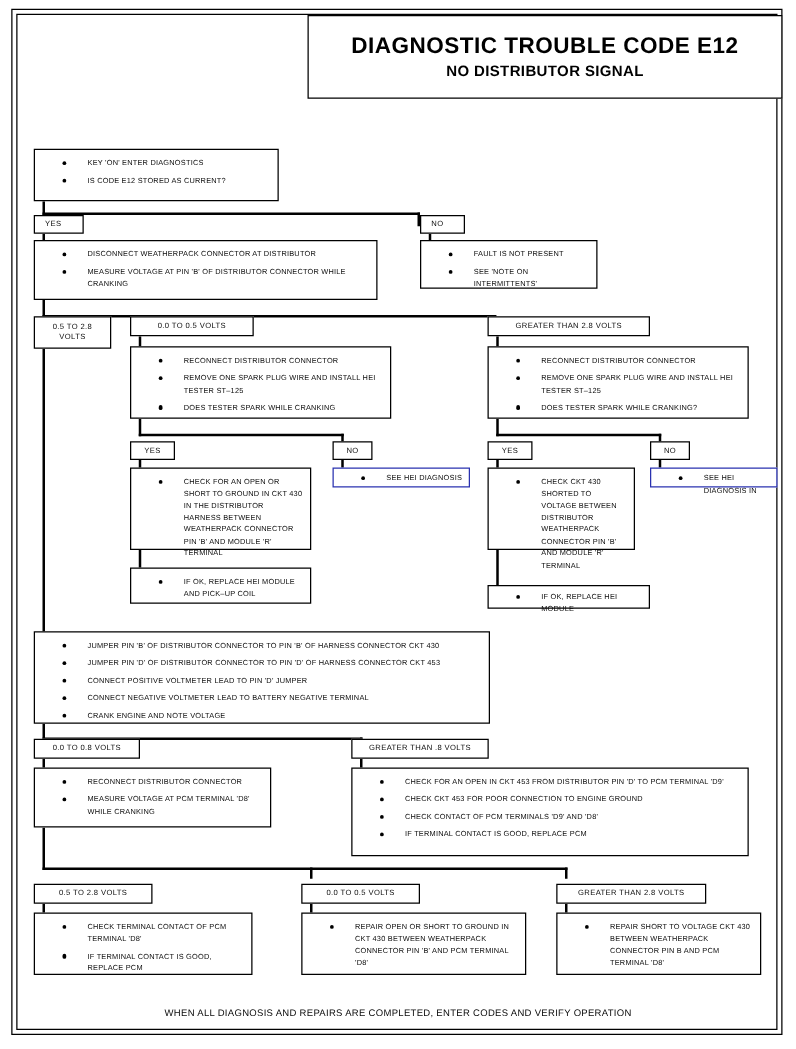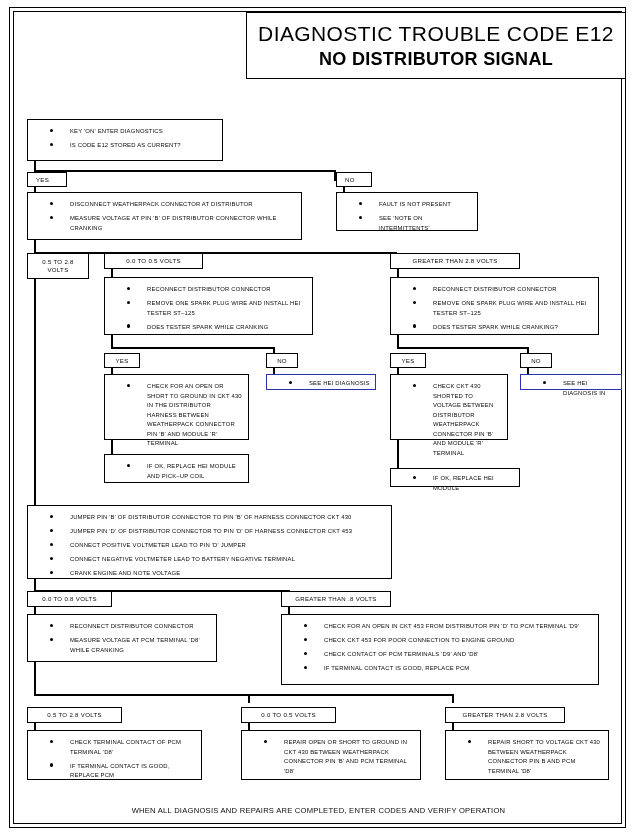--- a/index.html
+++ b/index.html
@@ -11,22 +11,22 @@
   #page{position:absolute;left:0;top:0;width:637px;height:839px;background:#ffffff;}
 
   
   .frame{position:absolute;left:9px;top:7px;width:617px;height:821px;border:1.5px solid #000;box-sizing:border-box;}
   .frame-inner{position:absolute;left:13px;top:11px;width:609px;height:813px;border:1px solid #000;box-sizing:border-box;}
 
   
   .titlebox{position:absolute;left:246px;top:12px;width:380px;height:67px;
     border:1.5px solid #000;background:#fff;box-sizing:border-box;
     display:flex;flex-direction:column;align-items:center;justify-content:center;z-index:6;}
-  .title-main{font-size:21px;font-weight:normal;letter-spacing:.4px;line-height:1.05;}
-  .title-sub{font-size:18px;font-weight:bold;letter-spacing:.3px;margin-top:5px;line-height:1.05;}
+  .title-main{font-size:18px;font-weight:bold;letter-spacing:.4px;line-height:1.05;}
+  .title-sub{font-size:12px;font-weight:bold;letter-spacing:.3px;margin-top:5px;line-height:1.05;}
 
   
   .box{position:absolute;border:1.5px solid #000;background:#fff;box-sizing:border-box;z-index:4;}
   .box.blue{border:1.5px solid #2a32b0;}
   .box ul{list-style:none;margin:0;padding:0;}
   .box li{position:relative;padding-left:42px;font-size:5.9px;line-height:1.62;
     letter-spacing:.18px;color:#0b0b0b;margin-bottom:4.5px;}
   .box li:last-child{margin-bottom:0;}
   .box li::before{content:"";position:absolute;left:22px;top:1.7px;width:3.2px;height:3.2px;
     border-radius:50%;background:#000;}

